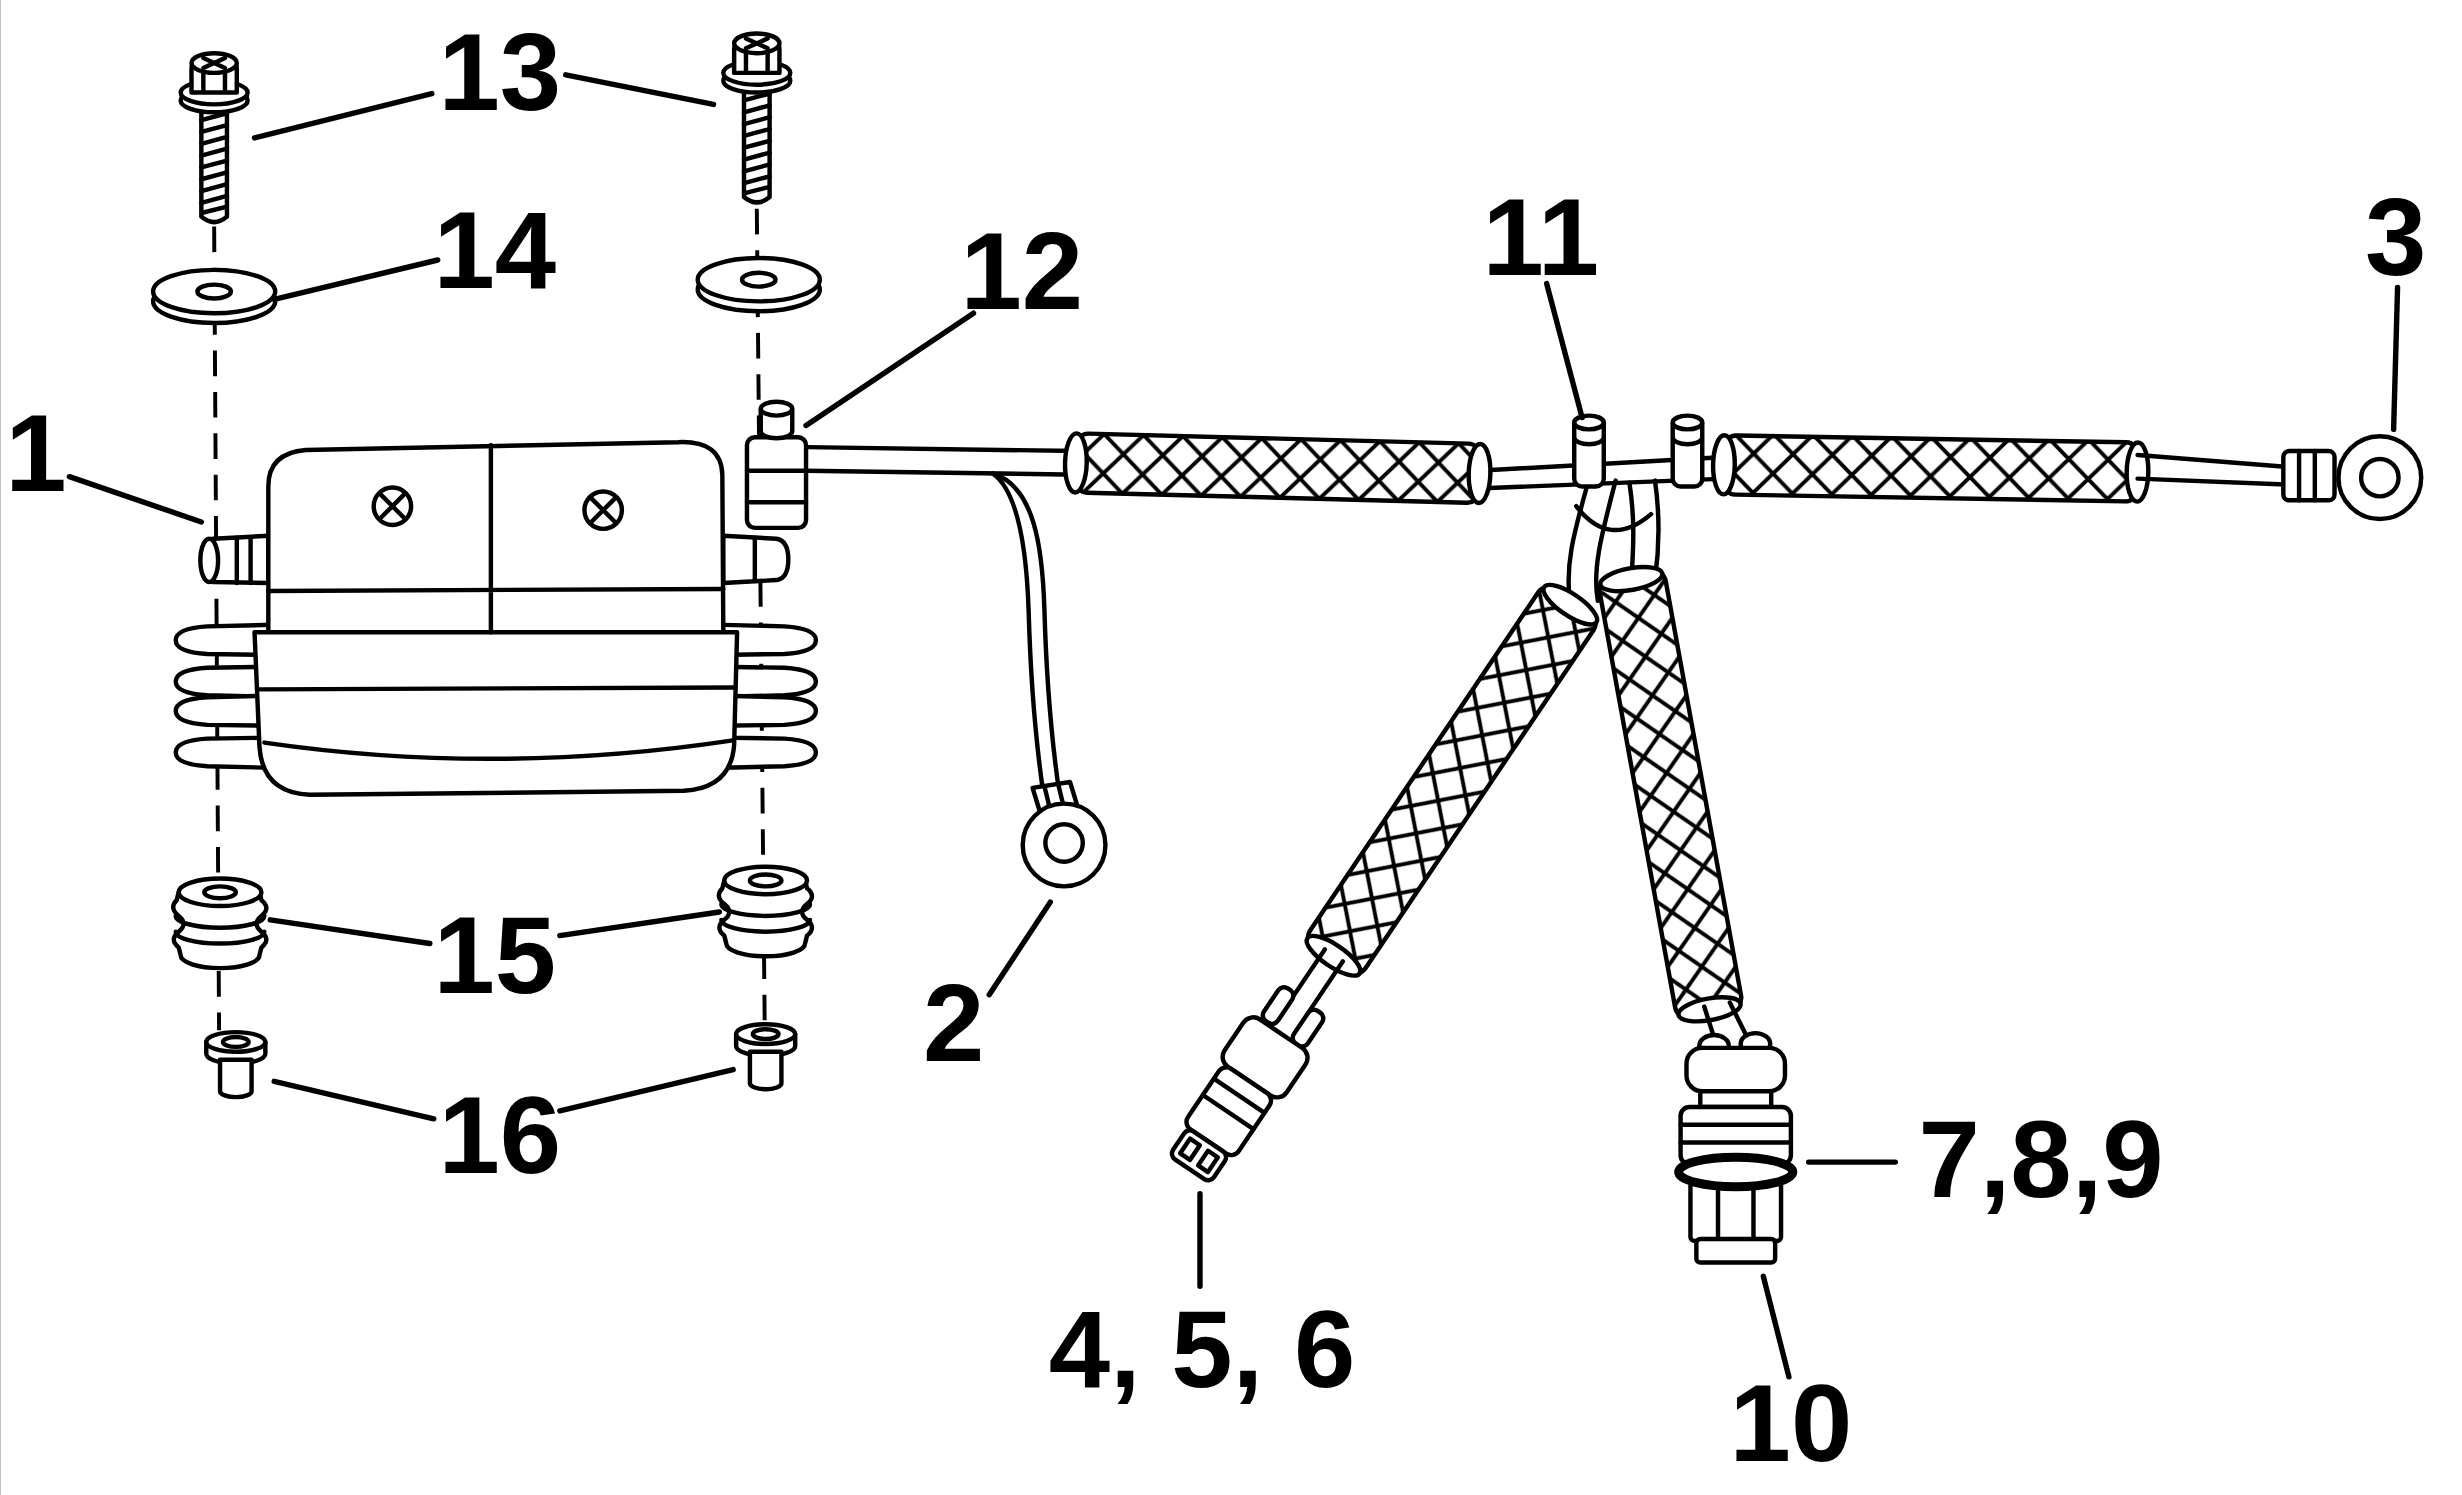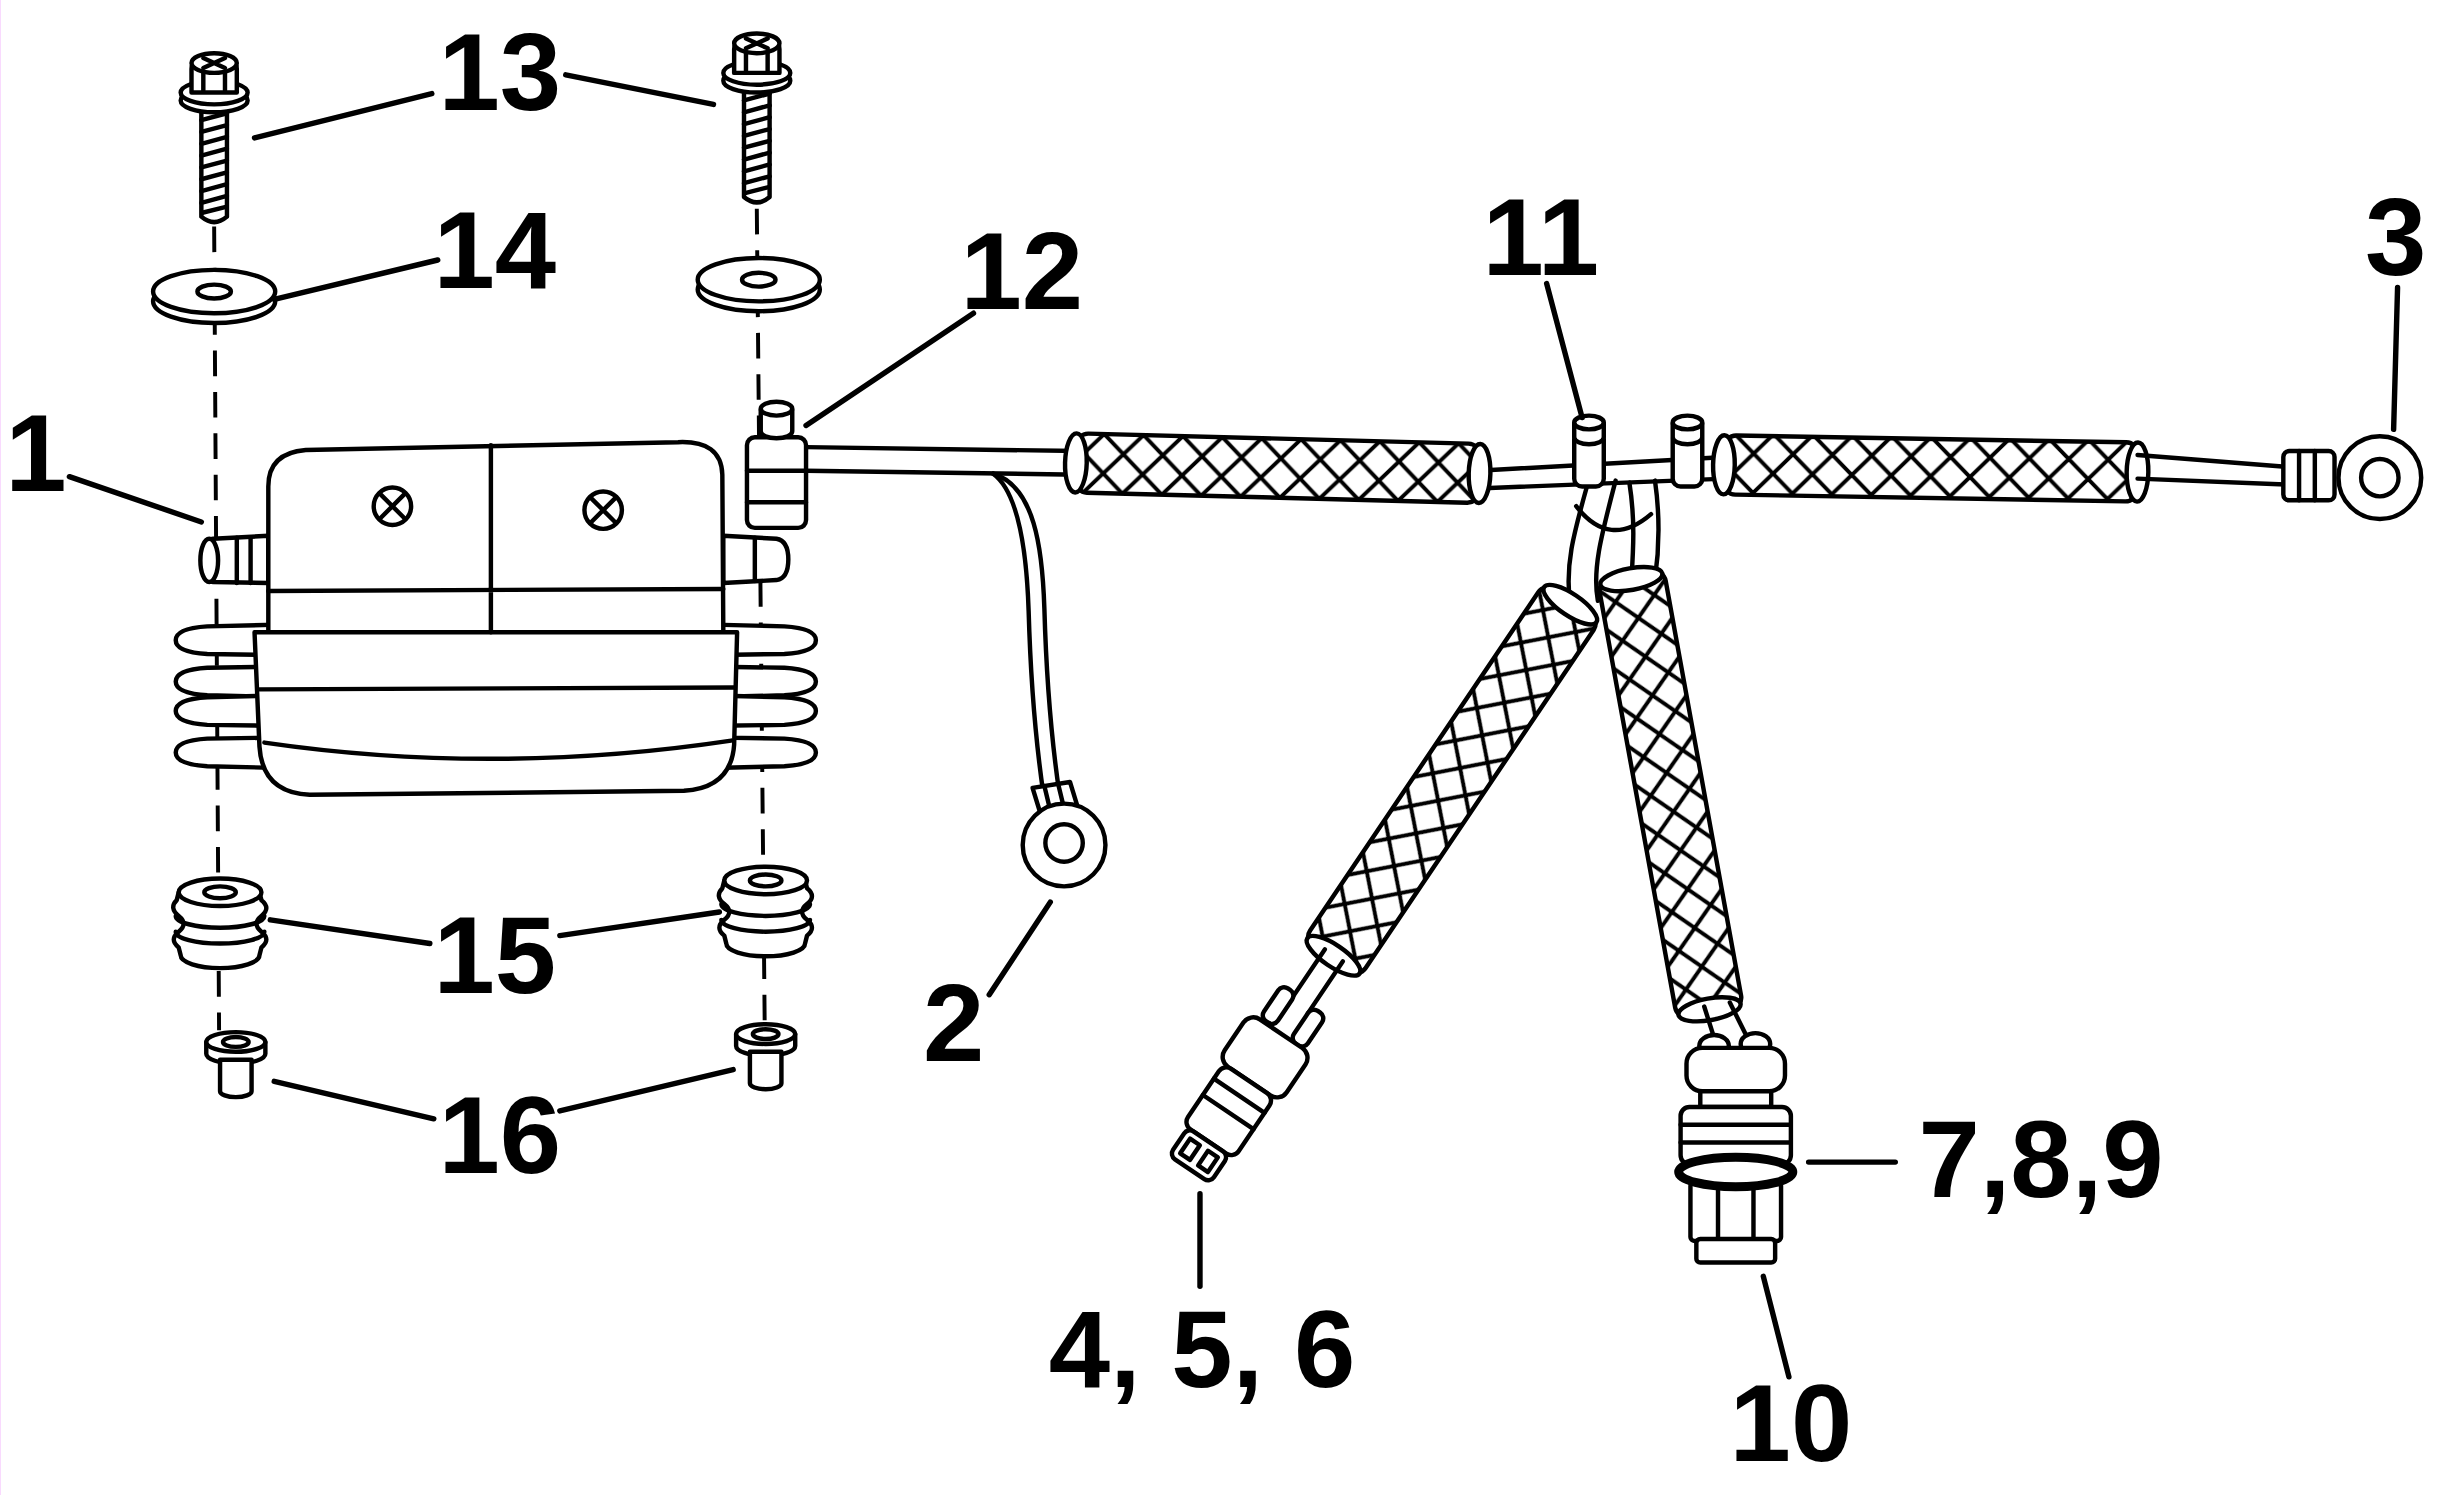--- a/index.html
+++ b/index.html
@@ -1,16 +1,16 @@
 <!DOCTYPE html>
 <html><head>
 <meta charset="utf-8">
 <style>
   html, body { margin: 0; padding: 0; background: #ffffff; }
-  .stage { position: relative; width: 2463px; height: 1495px; background: #f0abfc; overflow: hidden; text-align: right; }
+  .stage { position: relative; width: 2463px; height: 1495px; background: #737373; overflow: hidden; text-align: right; }
   svg { display: block; }
   .ln   { stroke: #000; stroke-width: 4.5; fill: none; stroke-linecap: round; stroke-linejoin: round; }
   .wfill{ fill: #ffffff; }
   .dash { stroke: #000; stroke-width: 4; fill: none; stroke-dasharray: 26 16; }
   .lead { stroke: #000; stroke-width: 5.5; fill: none; stroke-linecap: round; }
   .callout { font-family: "Liberation Sans", sans-serif; font-weight: 700; font-size: 112px; fill: #000; text-anchor: middle; }
 </style>
 </head>
 <body>
 

